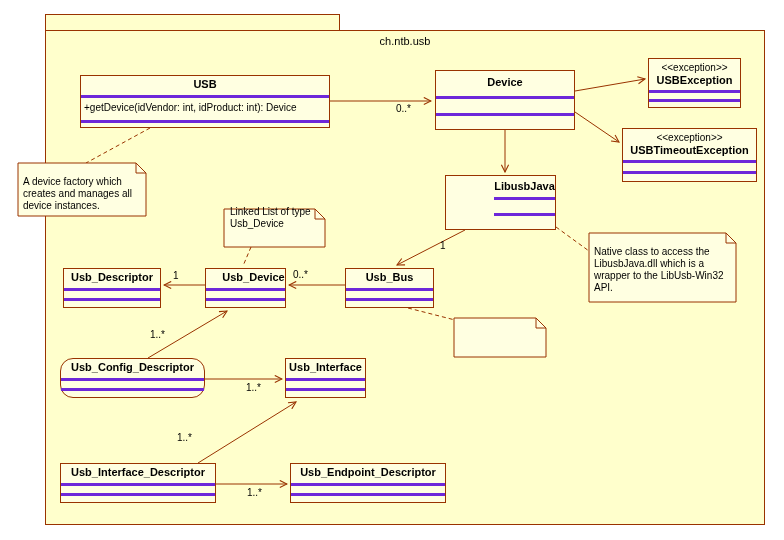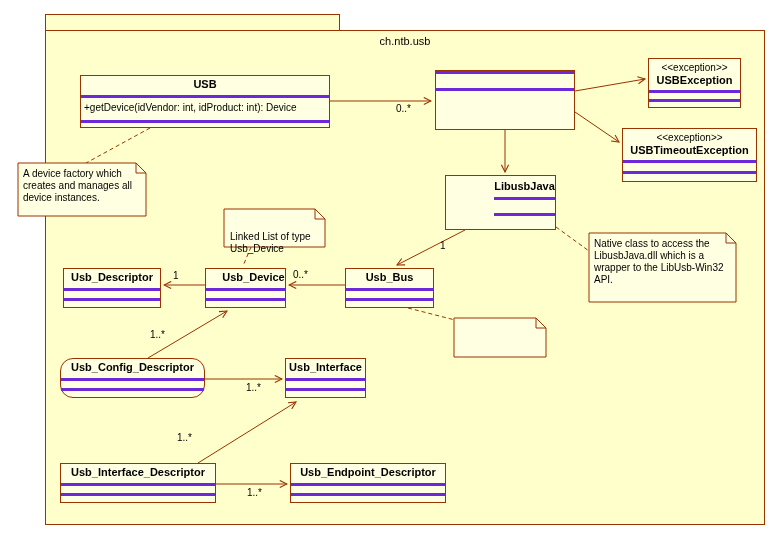--- a/index.html
+++ b/index.html
@@ -18,21 +18,21 @@
 
   .uml-class { position:absolute; background:#ffffe1; border:1px solid #993300;
                display:flex; flex-direction:column; }
   .c-title { text-align:center; font-size:11px; font-weight:bold; line-height:17px;
              white-space:nowrap; overflow:hidden; }
   .c-stereo { display:block; font-weight:normal; font-size:10px; line-height:13px; margin-top:2px; }
   .c-name2  { display:block; font-size:11px; line-height:13px; }
   .c-sec { border-top:3px solid #6d28d9; }
   .c-op-text { font-size:10px; line-height:12px; padding:4px 2px 0 3px; white-space:nowrap; overflow:hidden; }
 
-  .note-text { position:absolute; font-size:10px; line-height:12px; }
+  .note-text { position:absolute; font-size:10px; line-height:12px;margin-top:8px; }
   .mult { position:absolute; font-size:10px; line-height:12px; }
 </style>
 </head>
 <body>
 
 <div id="canvas">
 
   <div class="pkg-tab"></div>
   <div class="pkg-body"></div>
   <div class="pkg-name">ch.ntb.usb</div>
@@ -65,32 +65,33 @@
     <path d="M136,163 L136,173 L146,173" fill="none" stroke="#993300"></path>
     <path d="M224,209 L315,209 L325,219 L325,247 L224,247 Z" fill="#ffffe1" stroke="#993300"></path>
     <path d="M315,209 L315,219 L325,219" fill="none" stroke="#993300"></path>
     <path d="M589,233 L726,233 L736,243 L736,302 L589,302 Z" fill="#ffffe1" stroke="#993300"></path>
     <path d="M726,233 L726,243 L736,243" fill="none" stroke="#993300"></path>
     <path d="M454,318 L536,318 L546,328 L546,357 L454,357 Z" fill="#ffffe1" stroke="#993300"></path>
     <path d="M536,318 L536,328 L546,328" fill="none" stroke="#993300"></path>
   </svg>
 
   <div class="note-text" style="left:23px; top:168px; width:118px;">A device factory which creates and manages all device instances.</div>
-  <div class="note-text" style="left:230px; top:231px; width:90px;">Linked List of type Usb_Device</div>
+  <div class="note-text" style="left:230px; top:198px; width:90px;">Linked List of type Usb_Device</div>
   <div class="note-text" style="left:594px; top:238px; width:136px;">Native class to access the LibusbJava.dll which is a wrapper to the LibUsb-Win32 API.</div>
 
   <div class="uml-class" style="left:80px; top:75px; width:250px; height:53px;">
     <div class="c-title" style="height:19px;">USB</div>
     <div class="c-sec" style="height:25px;">
       <div class="c-op-text">+getDevice(idVendor: int, idProduct: int): Device</div>
     </div>
     <div class="c-sec" style="flex:1;"></div>
   </div>
 
   <div class="uml-class" style="left:435px; top:70px; width:140px; height:60px;">
+    <div class="c-title" style="height:25px; line-height:23px;">Device</div>
     <div class="c-sec" style="height:17px;"></div>
     <div class="c-sec" style="flex:1;"></div>
   </div>
 
   <div class="uml-class" style="left:648px; top:58px; width:93px; height:50px;">
     <div class="c-title" style="height:31px; line-height:normal;">
       <span class="c-stereo">&lt;&lt;exception&gt;&gt;</span>
       <span class="c-name2">USBException</span>
     </div>
     <div class="c-sec" style="height:9px;"></div>

